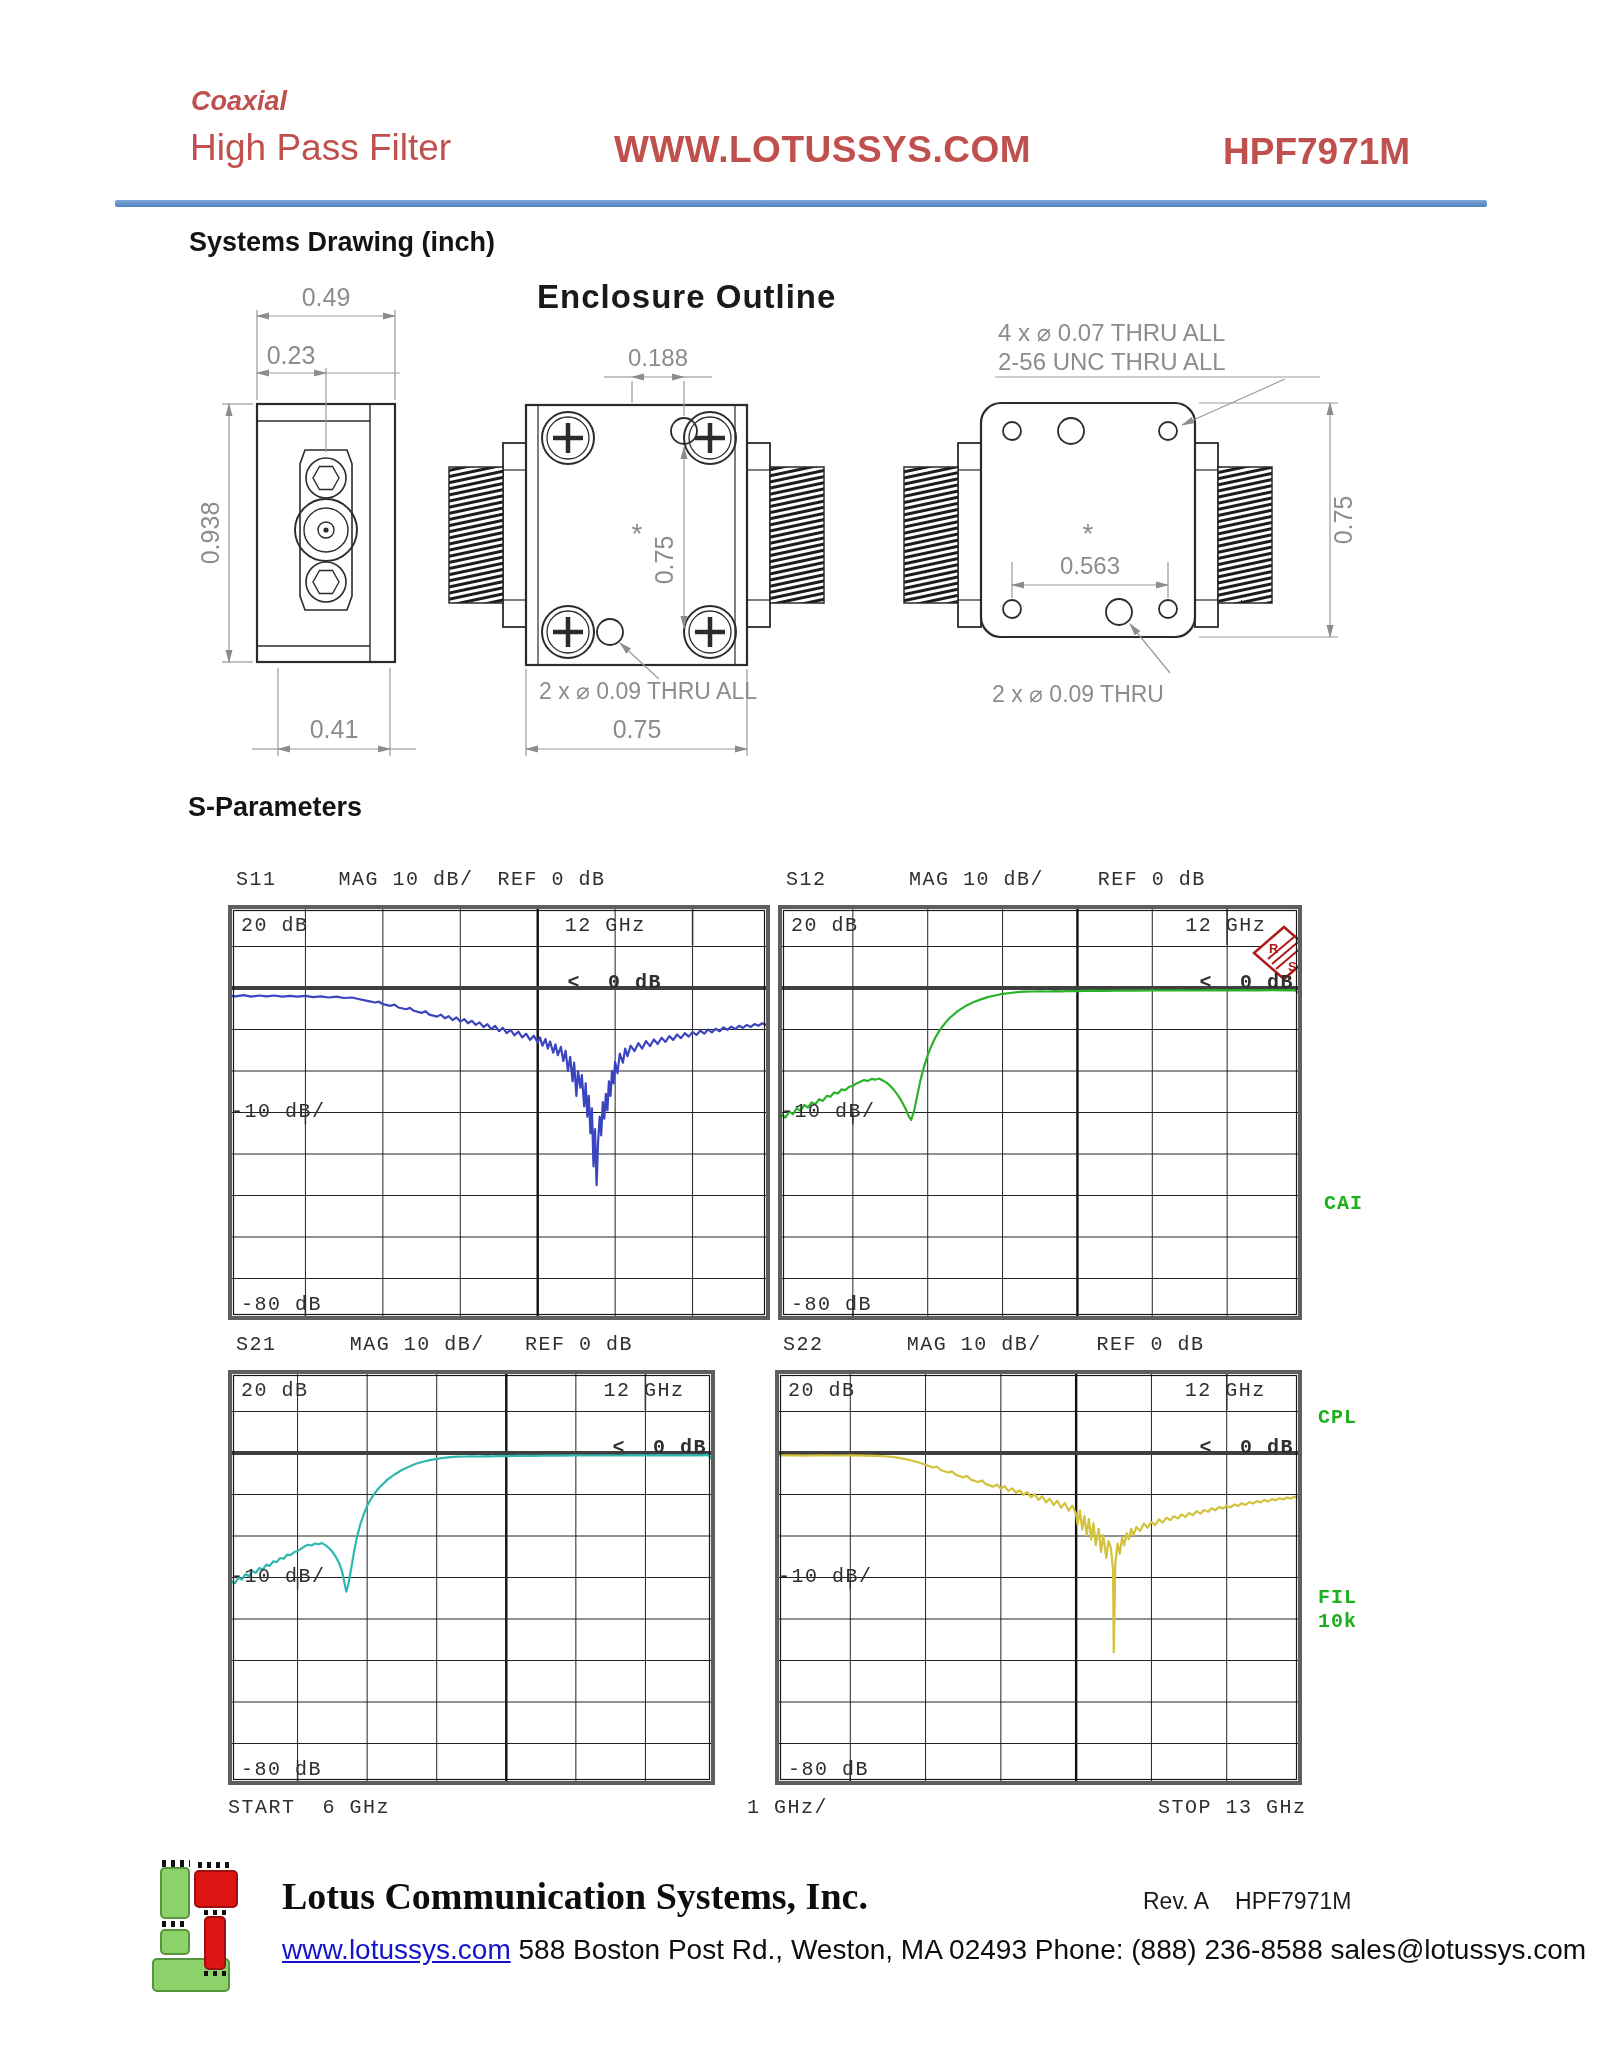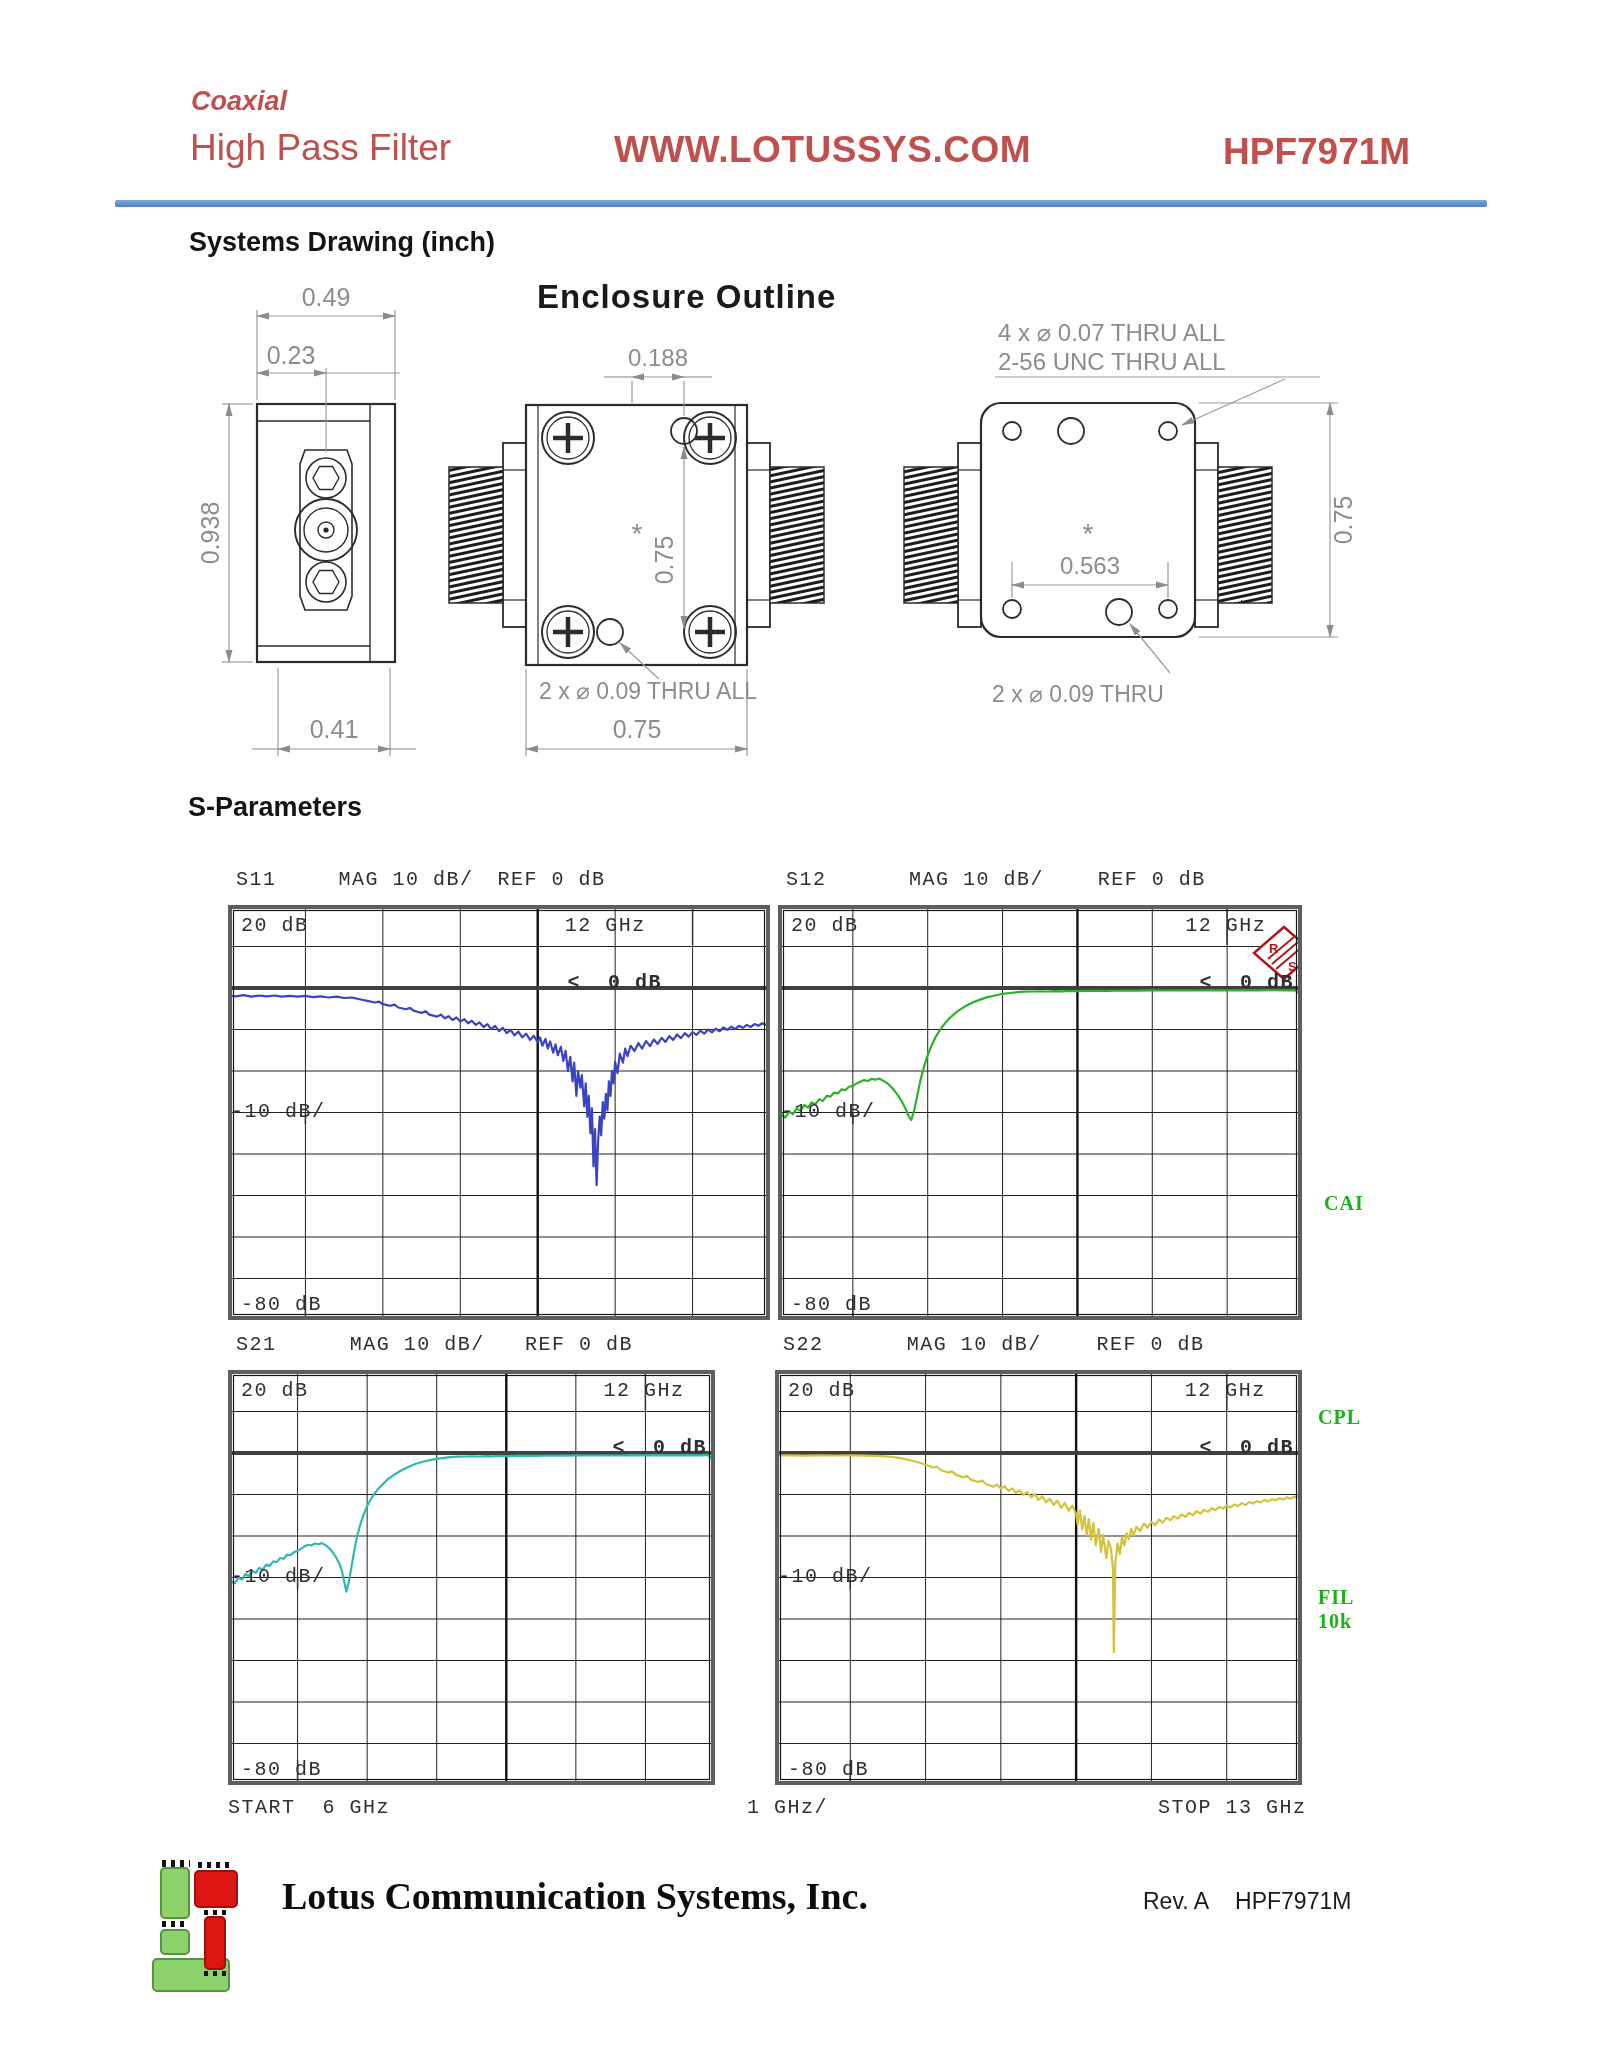--- a/index.html
+++ b/index.html
@@ -23,21 +23,21 @@
   .chart span{position:absolute;z-index:2;font-family:"Liberation Mono","DejaVu Sans Mono",monospace;
               font-size:20px;color:#2f2f2f;letter-spacing:1.5px;white-space:pre;}
   .ch-name{left:8px;top:-37px;} .ch-mag{left:25%;top:-37px;} .ch-ref{left:61%;top:-37px;}
   .lb-top{left:13px;top:9px;}
   .lb-ghz{left:calc(85.714% - 42px);top:9px;}
   .lb-ref{right:8px;top:66px;font-weight:bold;color:#a03535;}
   .lb-scale{left:3px;top:195px;}
   .lb-bot{left:13px;top:388px;}
   .ax{position:absolute;font-family:"Liberation Mono","DejaVu Sans Mono",monospace;font-size:20px;
       color:#2f2f2f;letter-spacing:1.5px;white-space:pre;}
-  .status{position:absolute;font-family:Liberation Serif, serif;font-size:20px;
+  .status{position:absolute;font-family:Liberation Mono, monospace;font-size:20px;
       font-weight:bold;letter-spacing:1px;}
   
   .f-name{left:282px;top:1874px;font-family:"Liberation Serif",serif;font-weight:bold;font-size:38px;color:#0d0d0d;}
   .f-rev{left:1143px;top:1888px;font-size:23px;color:#1a1a1a;}
   .f-rev b{font-weight:normal;margin-left:26px;}
   .f-line2{left:282px;top:1934px;font-size:28px;color:#0d0d0d;}
   .f-line2 a{color:#1414cc;text-decoration:underline;}
   .logo{left:148px;top:1858px;width:110px;height:140px;}
   .logo div{position:absolute;box-sizing:border-box;}
   .tick{background:repeating-linear-gradient(90deg,#111 0 4px,transparent 4px 9px);height:7px;}
@@ -376,14 +376,17 @@
     <div class="tick" style="left:50px;top:4px;width:36px;height:6px;"></div>
     <div class="rblock" style="left:46px;top:12px;width:44px;height:38px;"></div>
     <div class="tick" style="left:56px;top:52px;width:22px;height:5px;"></div>
     <div class="rblock" style="left:56px;top:58px;width:22px;height:54px;"></div>
     <div class="tick" style="left:56px;top:113px;width:22px;height:5px;"></div>
   </div>
   <div class="abs f-name">Lotus Communication Systems, Inc.</div>
   <div class="abs f-rev">
     <span>Rev. A</span><b>HPF7971M</b>
   </div>
+  <div class="abs f-line2">
+    <a href="#">www.lotussys.com</a><span> 588 Boston Post Rd., Weston, MA 02493 Phone: (888) 236-8588 sales@lotussys.com</span>
+  </div>
 
 </div>
 
 </body></html>

